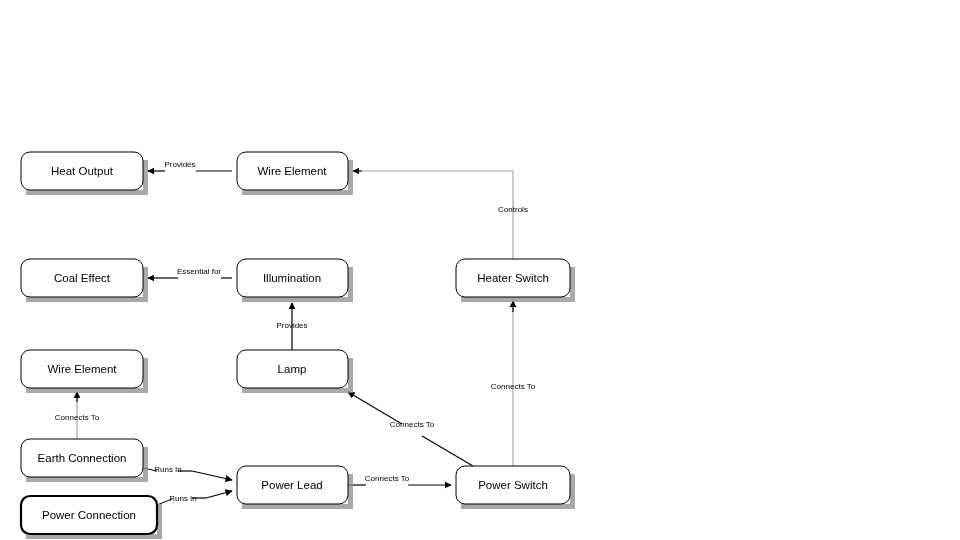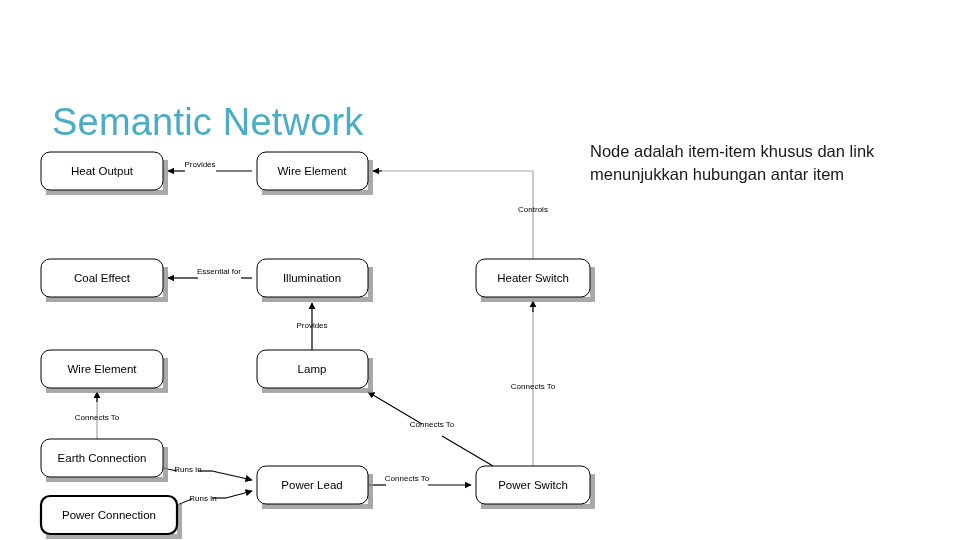--- a/index.html
+++ b/index.html
@@ -33,21 +33,20 @@
     font-family: "Liberation Sans", sans-serif;
     white-space: nowrap;
     line-height: 1.15;
   }
   #diagram {
     position: absolute;
     left: 0;
     top: 130px;
     width: 600px;
     height: 410px;
-    padding-left: 20px;
   }
   #diagram svg {
     display: block;
   }
   .node-label {
     font-family: "Liberation Sans", sans-serif;
     font-size: 11.5px;
     fill: #000000;
     text-anchor: middle;
     dominant-baseline: middle;
@@ -103,21 +102,20 @@
   }
   #body-text p:last-child {
     margin-bottom: 0;
   }
 </style>
 </head>
 <body>
 
 <div id="slide">
 
-  <h1 id="slide-title">Semantic Network</h1>
 
   <div id="diagram">
     <svg width="600" height="410" viewBox="0 0 600 410" xmlns="http://www.w3.org/2000/svg">
       <defs>
         <marker id="arrowDark" viewBox="0 0 10 10" refX="9" refY="5" markerWidth="6" markerHeight="6" orient="auto-start-reverse">
           <path d="M 0 0 L 10 5 L 0 10 z" fill="#000000"></path>
         </marker>
         <marker id="arrowLight" viewBox="0 0 10 10" refX="9" refY="5" markerWidth="6" markerHeight="6" orient="auto-start-reverse">
           <path d="M 0 0 L 10 5 L 0 10 z" fill="#000000"></path>
         </marker>
@@ -247,16 +245,15 @@
       <g>
         <path class="node-shadow" d="M 26 409 L 162 409 L 162 374 L 157 374 L 157 404 L 26 404 Z"></path>
         <rect class="node-box-selected" x="21" y="366" width="136" height="38" rx="9" ry="9"></rect>
         <text class="node-label" x="89" y="386">Power Connection</text>
       </g>
 
     </svg>
   </div>
 
   <div id="body-text">
-    <p>Node adalah item-item khusus dan link menunjukkan hubungan antar item</p>
   </div>
 
 </div>
 
 </body></html>

